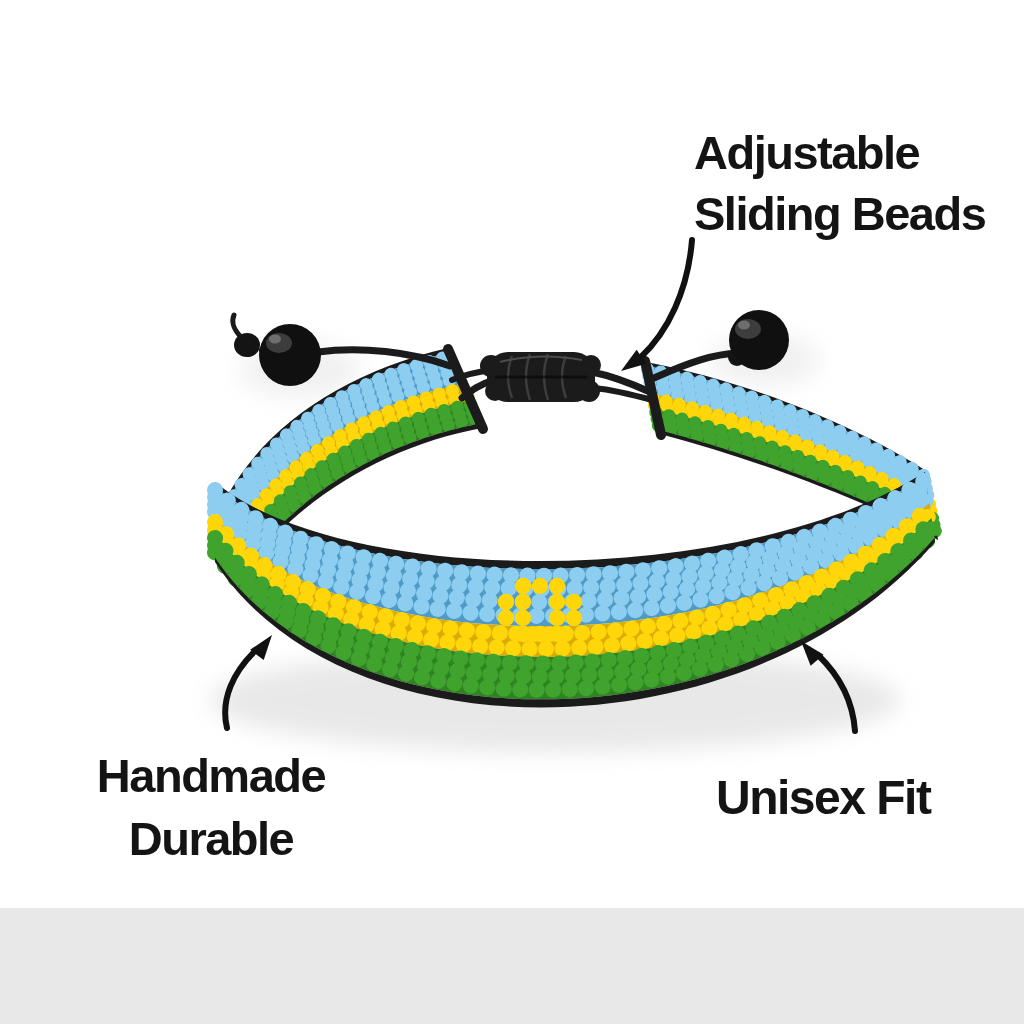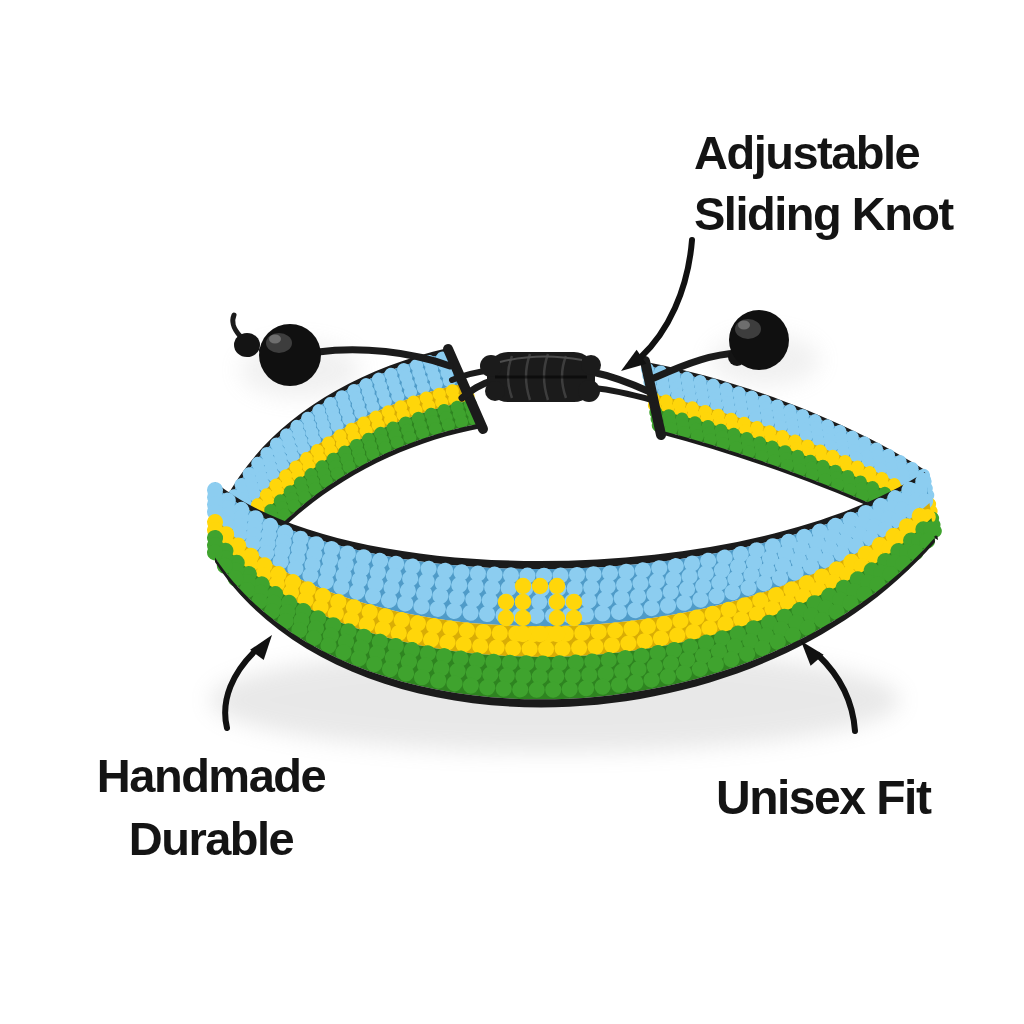--- a/index.html
+++ b/index.html
@@ -1,17 +1,17 @@
 <!DOCTYPE html>
 <html style="--c-background: #ffffff; --c-text: #141414; --c-arrow: #111111; --c-bead_blue: #8ccdf0; --c-bead_blue_base: #4f9bc8; --c-bead_yellow: #ffd60a; --c-bead_yellow_base: #d9ad05; --c-bead_green: #3fa32e; --c-bead_green_base: #2e8420; --c-cord: #1b1b1b;"><head>
 <meta charset="utf-8">
 <style>
   html,body{margin:0;padding:0;background:#e8e8e8;}
   .stage{
-    position:relative;width:1024px;height:1024px;background:var(--c-background,#fff);
+    position:relative;width:1024px;height:908px;background:var(--c-background,#fff);
     font-family:"Liberation Sans",sans-serif;overflow:hidden;margin:0 auto;
   }
   .stage svg{position:absolute;left:0;top:0;}
   .label{
     position:absolute;color:var(--c-text,#141414);font-weight:700;
     letter-spacing:-1.5px;white-space:nowrap;
   }
   .label-adjustable{left:694px;top:122px;font-size:47px;line-height:61px;text-align:left;}
   .label-durable{left:66px;top:744px;width:290px;font-size:47px;line-height:63px;text-align:center;}
   .label-unisex{left:716px;top:772px;font-size:48px;line-height:52px;text-align:right;}
@@ -153,21 +153,21 @@
       </g>
       <g>
         <path d="M 855 731 C 853 703, 841 677, 818 655"></path>
         <polygon points="801,641 823.6,654.7 810.6,665.7" fill="var(--c-arrow)" stroke="none"></polygon>
       </g>
     </g>
   </svg>
 
   <div class="label label-adjustable">
     <div>Adjustable</div>
-    <div>Sliding Knot</div>
+    <div>Sliding Beads</div>
   </div>
 
   <div class="label label-durable">
     <div>Handmade</div>
     <div>Durable</div>
   </div>
 
   <div class="label label-unisex">
     <div>Unisex Fit</div>
   </div>

